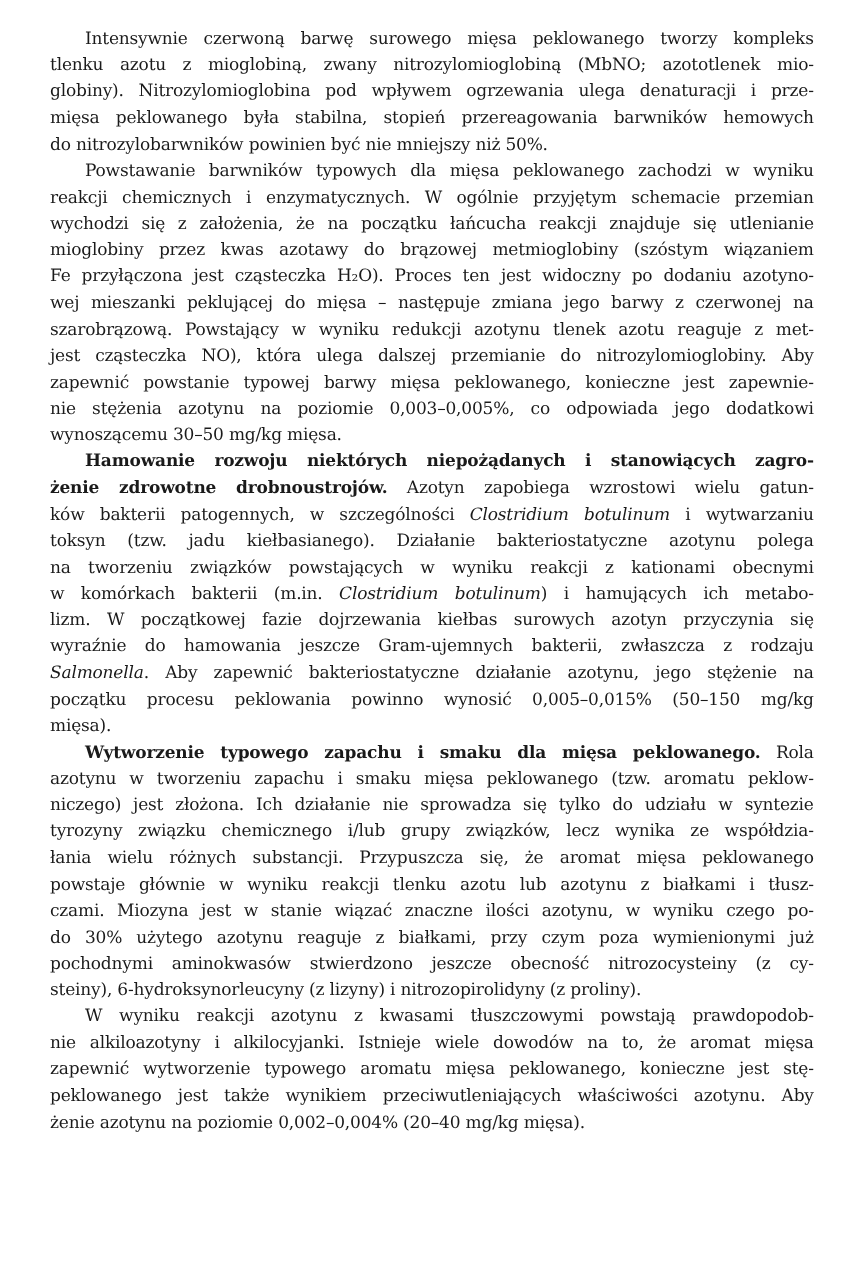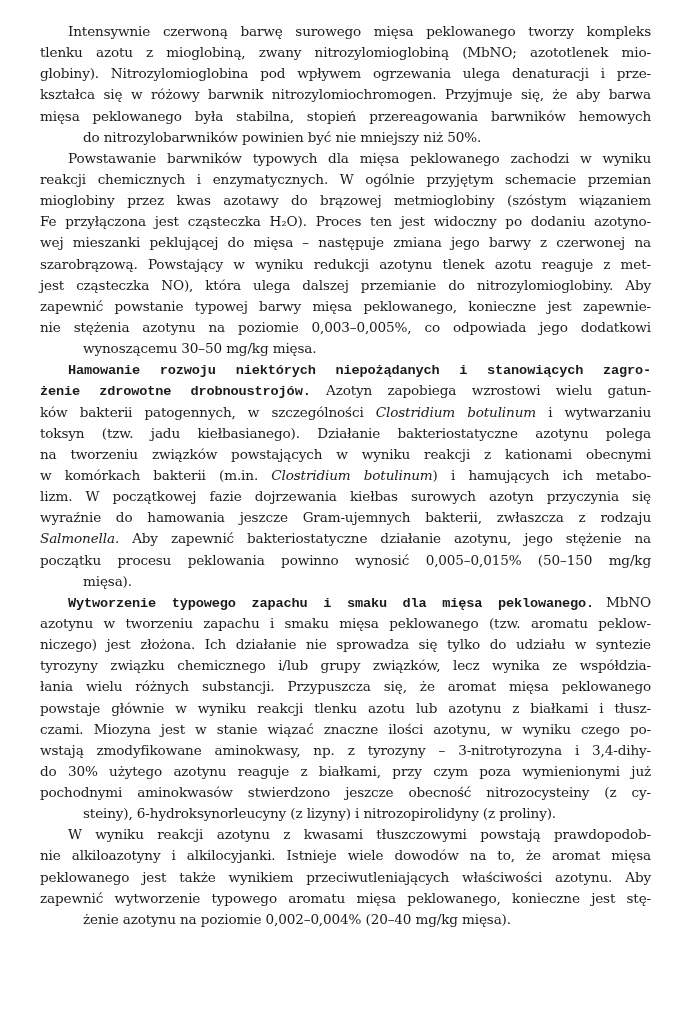--- a/index.html
+++ b/index.html
@@ -9,41 +9,41 @@
     font-family: "DejaVu Serif", "Liberation Serif", serif;
     font-size: 13.6px; color: #1a1a1a; letter-spacing: -0.15px;
   }
   .para { margin: 0; }
   .line {
     display: block; height: 21.15px; line-height: 21.15px;
     white-space: nowrap; text-align: justify; text-align-last: justify;
     overflow: visible;
   }
   .line.first { padding-left: 28px; }
-  .line.last { text-align-last: left; margin-left: 43px; }
-  .b { font-weight: bold; font-family: Liberation Mono, monospace; }
+  .line.last { text-align-last: left; }
+  .b { font-weight: bold; }
   .i { font-style: italic; }
 </style>
 </head>
 <body>
 
 <div class="page">
 
   <div class="para">
     <span class="line first">Intensywnie czerwoną barwę surowego mięsa peklowanego tworzy kompleks</span>
     <span class="line">tlenku azotu z mioglobiną, zwany nitrozylomioglobiną (MbNO; azototlenek mio-</span>
     <span class="line">globiny). Nitrozylomioglobina pod wpływem ogrzewania ulega denaturacji i prze-</span>
-    <span class="line">kształca się w różowy barwnik nitrozylomiochromogen. Przyjmuje się, że aby barwa</span>
     <span class="line">mięsa peklowanego była stabilna, stopień przereagowania barwników hemowych</span>
     <span class="line last">do nitrozylobarwników powinien być nie mniejszy niż 50%.</span>
   </div>
 
   <div class="para">
     <span class="line first">Powstawanie barwników typowych dla mięsa peklowanego zachodzi w wyniku</span>
     <span class="line">reakcji chemicznych i enzymatycznych. W ogólnie przyjętym schemacie przemian</span>
+    <span class="line">wychodzi się z założenia, że na początku łańcucha reakcji znajduje się utlenianie</span>
     <span class="line">mioglobiny przez kwas azotawy do brązowej metmioglobiny (szóstym wiązaniem</span>
     <span class="line">Fe przyłączona jest cząsteczka H₂O). Proces ten jest widoczny po dodaniu azotyno-</span>
     <span class="line">wej mieszanki peklującej do mięsa – następuje zmiana jego barwy z czerwonej na</span>
     <span class="line">szarobrązową. Powstający w wyniku redukcji azotynu tlenek azotu reaguje z met-</span>
     <span class="line">jest cząsteczka NO), która ulega dalszej przemianie do nitrozylomioglobiny. Aby</span>
     <span class="line">zapewnić powstanie typowej barwy mięsa peklowanego, konieczne jest zapewnie-</span>
     <span class="line">nie stężenia azotynu na poziomie 0,003–0,005%, co odpowiada jego dodatkowi</span>
     <span class="line last">wynoszącemu 30–50 mg/kg mięsa.</span>
   </div>
 
@@ -56,34 +56,33 @@
     <span class="line"><span>w komórkach bakterii (m.in. </span><i class="i">Clostridium botulinum</i><span>) i hamujących ich metabo-</span></span>
     <span class="line">lizm. W początkowej fazie dojrzewania kiełbas surowych azotyn przyczynia się</span>
     <span class="line">wyraźnie do hamowania jeszcze Gram-ujemnych bakterii, zwłaszcza z rodzaju</span>
     <span class="line"><i class="i">Salmonella</i><span>. Aby zapewnić bakteriostatyczne działanie azotynu, jego stężenie na</span></span>
     <span class="line">początku procesu peklowania powinno wynosić 0,005–0,015% (50–150 mg/kg</span>
     <span class="line last">mięsa).</span>
   </div>
 
 
   <div class="para">
-    <span class="line first"><b class="b">Wytworzenie typowego zapachu i smaku dla mięsa peklowanego.</b><span> MbNO</span></span>
+    <span class="line first"><b class="b">Wytworzenie typowego zapachu i smaku dla mięsa peklowanego.</b><span> Rola</span></span>
     <span class="line">azotynu w tworzeniu zapachu i smaku mięsa peklowanego (tzw. aromatu peklow-</span>
     <span class="line">niczego) jest złożona. Ich działanie nie sprowadza się tylko do udziału w syntezie</span>
     <span class="line">tyrozyny związku chemicznego i/lub grupy związków, lecz wynika ze współdzia-</span>
     <span class="line">łania wielu różnych substancji. Przypuszcza się, że aromat mięsa peklowanego</span>
     <span class="line">powstaje głównie w wyniku reakcji tlenku azotu lub azotynu z białkami i tłusz-</span>
     <span class="line">czami. Miozyna jest w stanie wiązać znaczne ilości azotynu, w wyniku czego po-</span>
-    <span class="line">wstają zmodyfikowane aminokwasy, np. z tyrozyny – 3-nitrotyrozyna i 3,4-dihy-</span>
     <span class="line">do 30% użytego azotynu reaguje z białkami, przy czym poza wymienionymi już</span>
     <span class="line">pochodnymi aminokwasów stwierdzono jeszcze obecność nitrozocysteiny (z cy-</span>
     <span class="line last">steiny), 6-hydroksynorleucyny (z lizyny) i nitrozopirolidyny (z proliny).</span>
   </div>
 
   <div class="para">
     <span class="line first">W wyniku reakcji azotynu z kwasami tłuszczowymi powstają prawdopodob-</span>
     <span class="line">nie alkiloazotyny i alkilocyjanki. Istnieje wiele dowodów na to, że aromat mięsa</span>
+    <span class="line">zapewnić wytworzenie typowego aromatu mięsa peklowanego, konieczne jest stę-</span>
     <span class="line">peklowanego jest także wynikiem przeciwutleniających właściwości azotynu. Aby</span>
-    <span class="line">zapewnić wytworzenie typowego aromatu mięsa peklowanego, konieczne jest stę-</span>
     <span class="line last">żenie azotynu na poziomie 0,002–0,004% (20–40 mg/kg mięsa).</span>
   </div>
 
 </div>
 
 </body></html>

